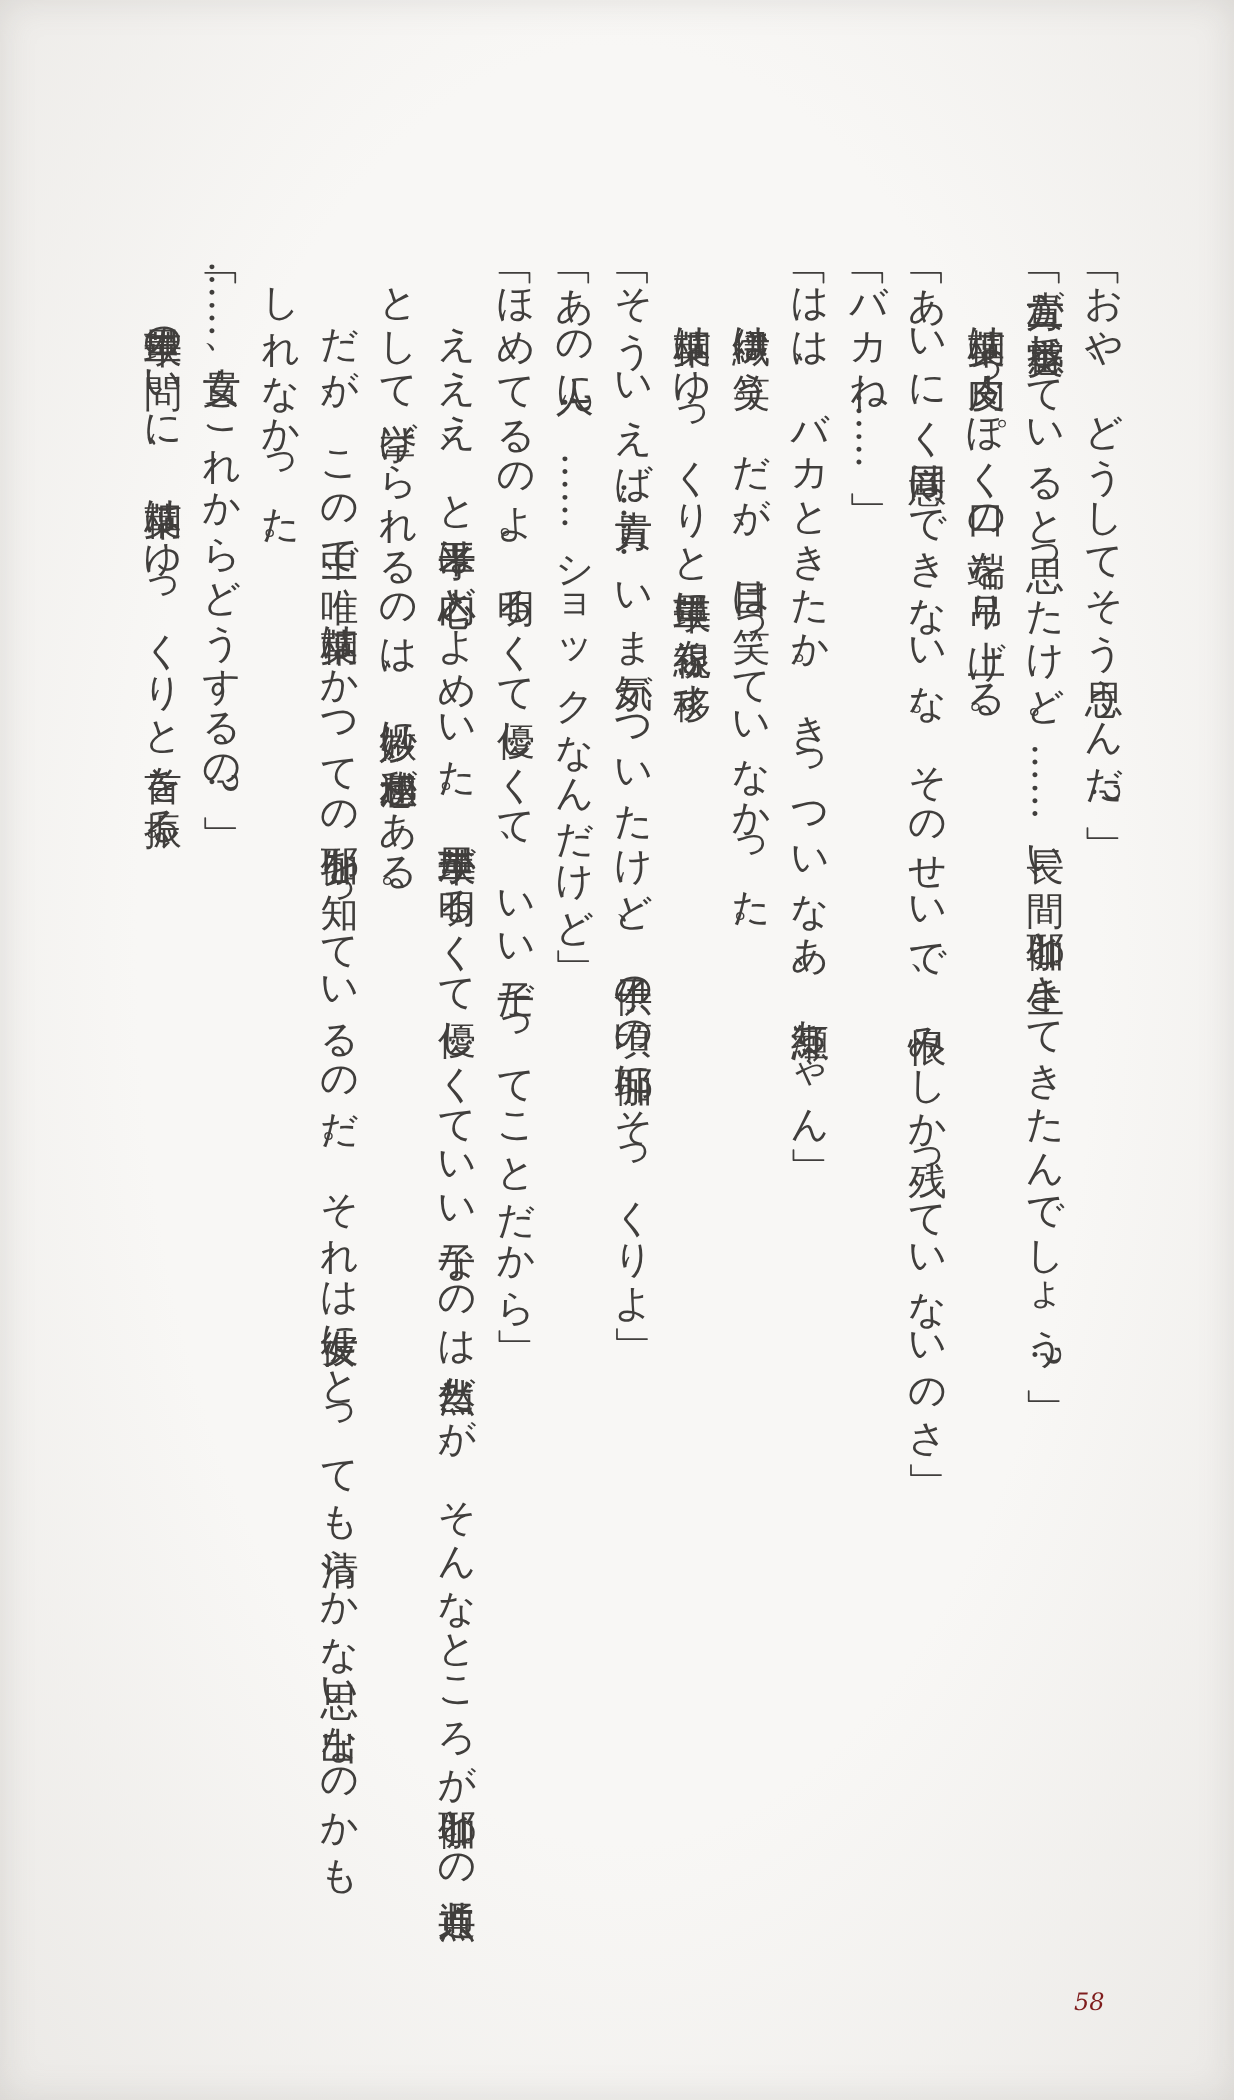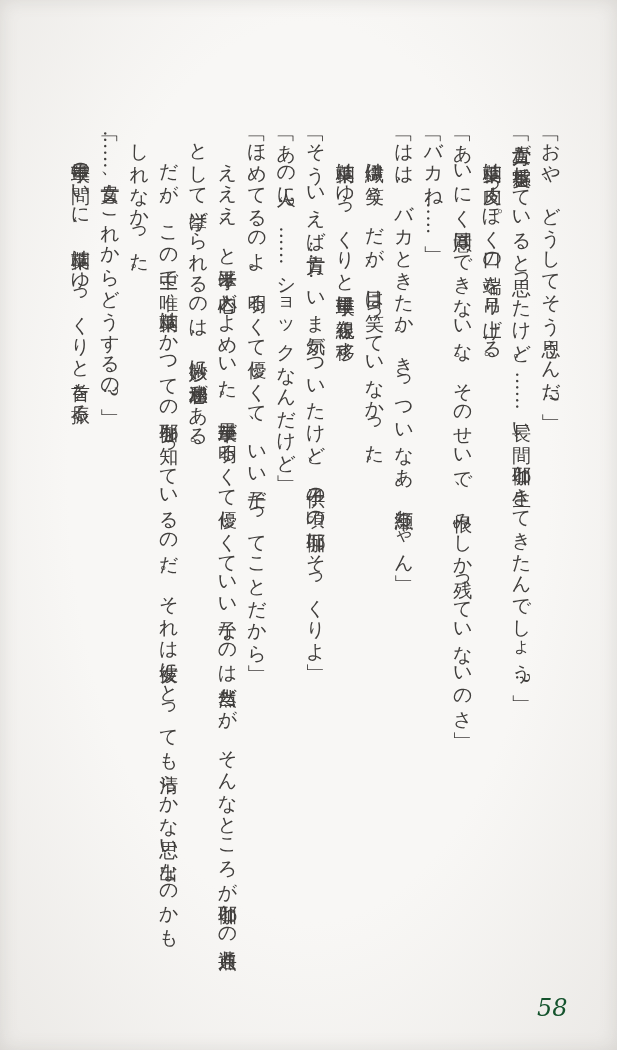--- a/index.html
+++ b/index.html
@@ -33,23 +33,23 @@
     text-align: start;
   }
   .text-block p {
     margin: 0;
     padding: 0;
   }
   .page-number {
     position: absolute;
     top: 994px;
     left: 537px;
-    font-size: 24px;
+    font-size: 12px;
     font-style: italic;
-    color: #14532d;
+    color: #7f1d1d;
   }
 </style>
 </head>
 <body>
 
 <div class="page">
   <div class="text-block">
     <p>「おや、どうしてそう思うんだ?」</p>
     <p>「貴方が一番実感していると思ったけど。……長い間、伽耶と生きてきたんでしょう?」</p>
     <p>　桐葉は皮肉っぽく口の端を吊り上げる。</p>

